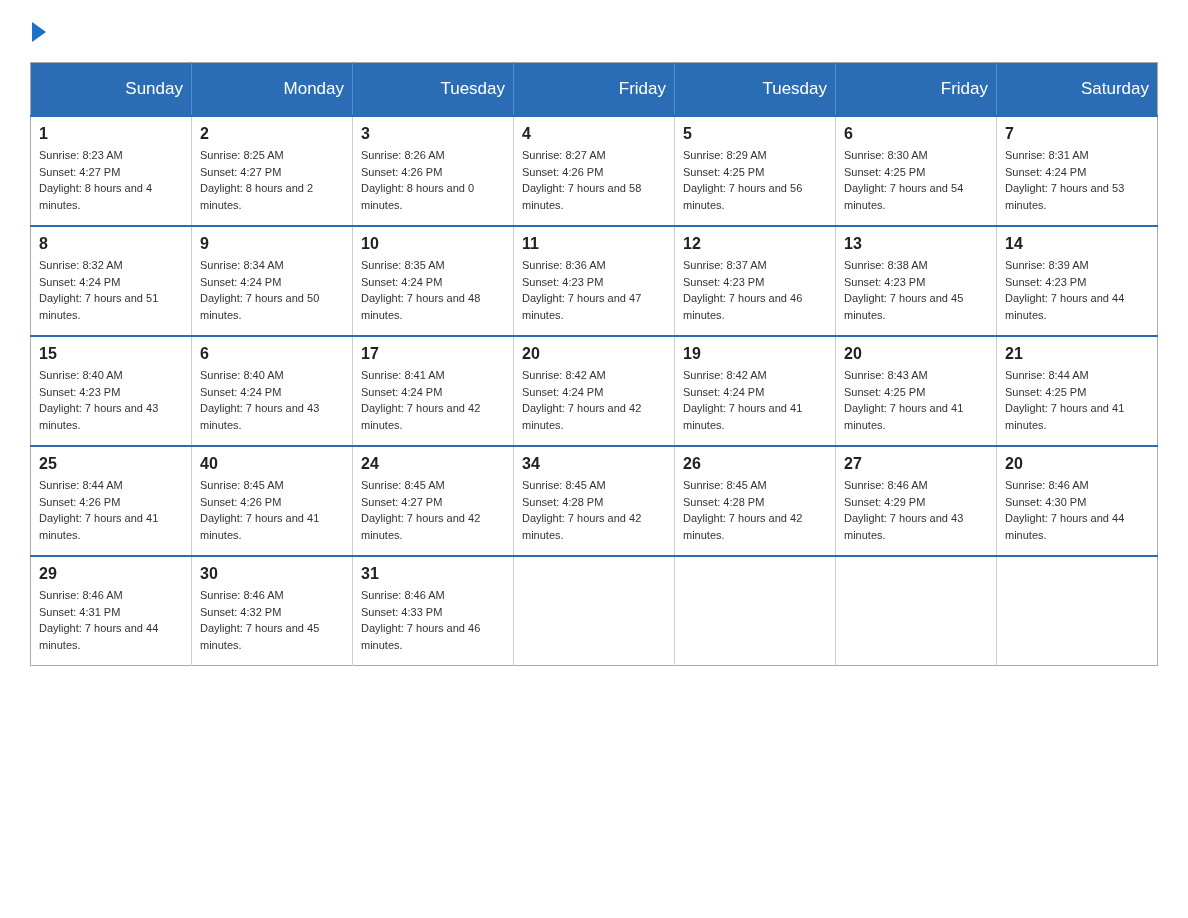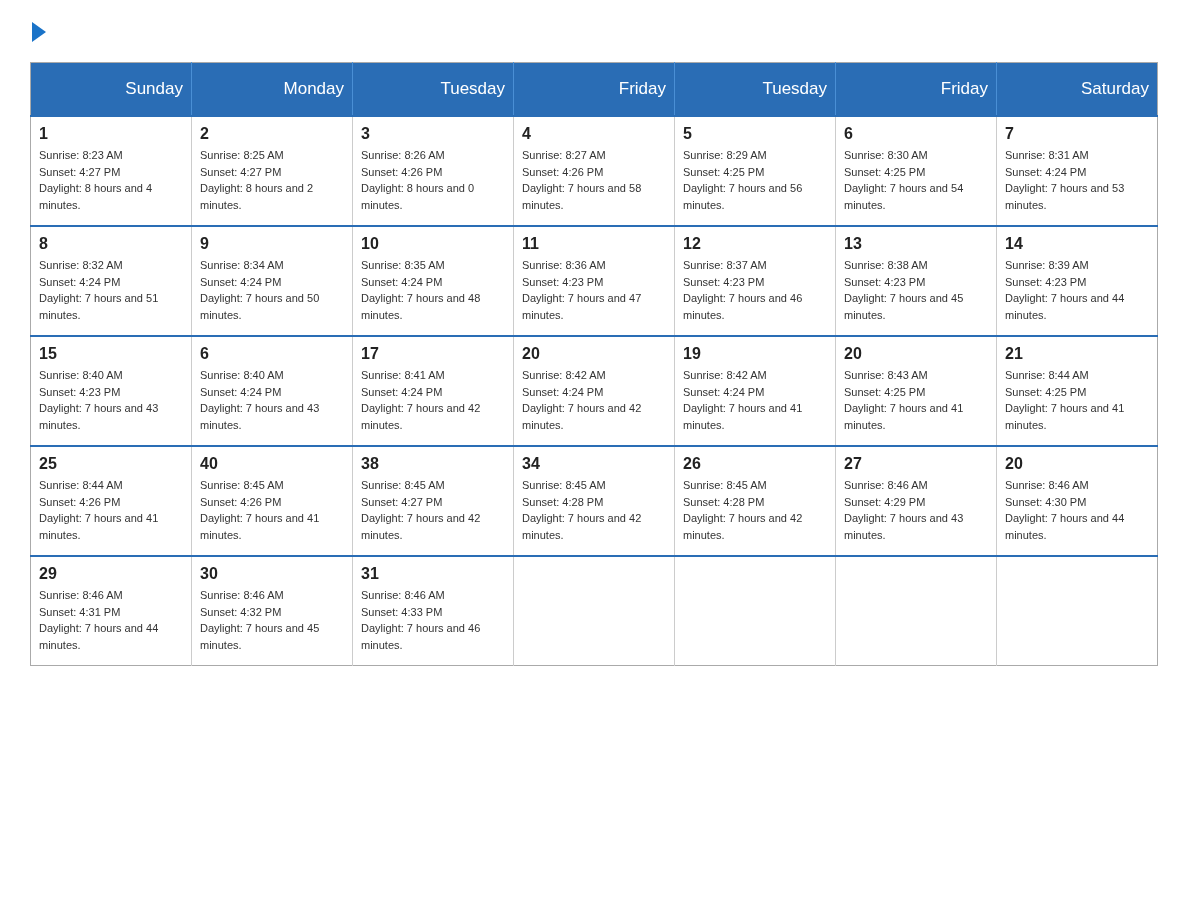--- a/index.html
+++ b/index.html
@@ -270,21 +270,21 @@
           Sunrise: 8:44 AM<br>Sunset: 4:26 PM<br>Daylight: 7 hours and 41 minutes.
         </div>
       </td>
         <td>
         <span class="day-num">40</span>
         <div class="day-info">
           Sunrise: 8:45 AM<br>Sunset: 4:26 PM<br>Daylight: 7 hours and 41 minutes.
         </div>
       </td>
         <td>
-        <span class="day-num">38</span>
+        <span class="day-num">24</span>
         <div class="day-info">
           Sunrise: 8:45 AM<br>Sunset: 4:27 PM<br>Daylight: 7 hours and 42 minutes.
         </div>
       </td>
         <td>
         <span class="day-num">34</span>
         <div class="day-info">
           Sunrise: 8:45 AM<br>Sunset: 4:28 PM<br>Daylight: 7 hours and 42 minutes.
         </div>
       </td>

